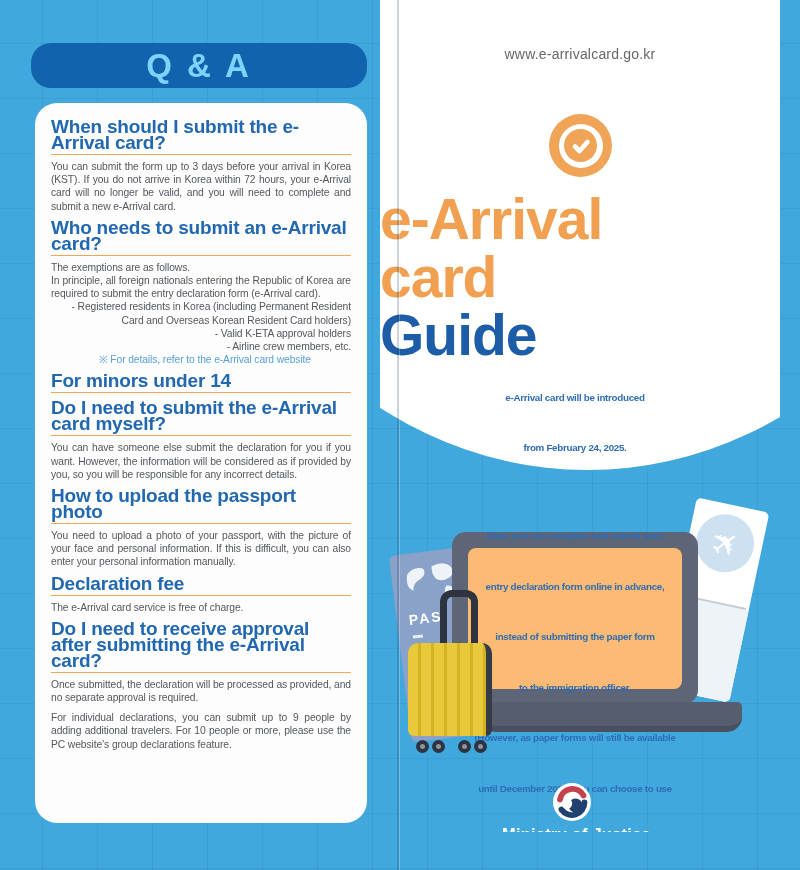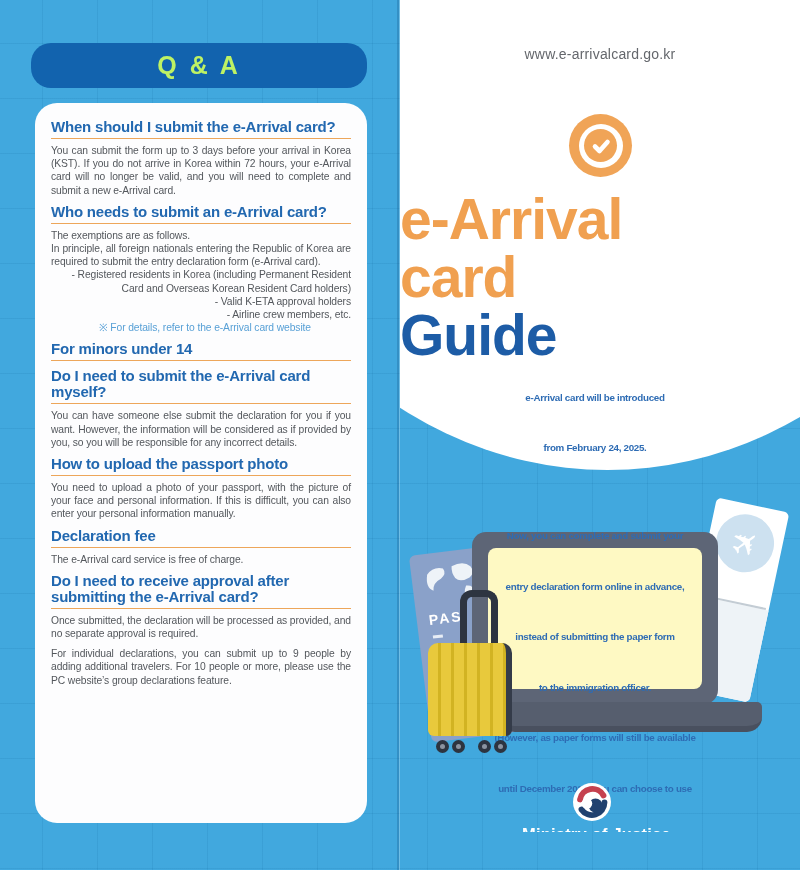--- a/index.html
+++ b/index.html
@@ -15,38 +15,38 @@
     background-position:42px 43px;
   }
   .fold{position:absolute;left:397px;top:0;width:2px;height:870px;background:rgba(10,60,110,0.22);z-index:5;}
   .fold-hl{position:absolute;left:399px;top:0;width:1px;height:870px;background:rgba(255,255,255,0.25);z-index:5;}
 
   
   .qa-pill{
     position:absolute;left:31px;top:43px;width:336px;height:45px;
     background:#1263ae;border-radius:20px;display:flex;align-items:center;justify-content:center;
   }
-  .qa-pill span{color:#bef264;font-size:25px;font-weight:800;letter-spacing:3px;}
+  .qa-pill span{color:#7dd3fc;font-size:33px;font-weight:800;letter-spacing:3px;}
   .qa-card{
     position:absolute;left:35px;top:103px;width:332px;height:720px;
     background:#fdfdfe;border-radius:22px;padding:16px 16px 10px 16px;overflow:hidden;
   }
   .sec{margin-bottom:7px;}
   .sec-h{
-    color:#2268b0;font-size:15px;font-weight:bold;letter-spacing:-0.2px;
+    color:#2268b0;font-size:19px;font-weight:bold;letter-spacing:-0.2px;
     padding-bottom:3px;border-bottom:1.5px solid #eda65a;line-height:16px;
   }
   .sec-b{color:#53575c;font-size:10.3px;line-height:13.2px;letter-spacing:-0.1px;
     text-align:justify;margin-top:5px;}
   .sec-b p{margin:0;}
   .bullet{text-indent:-8px;padding-left:8px;text-align:right;}
   .note{color:#58a0d6;padding-left:8px;text-align:center;margin-top:1px;}
 
   
-  .right-panel{position:absolute;left:400px;top:0;width:400px;height:832px;overflow:hidden;text-decoration:underline;}
+  .right-panel{position:absolute;left:380px;top:0;width:400px;height:832px;overflow:hidden;text-decoration:underline;}
   .blob{position:absolute;left:-215px;top:-495px;width:845px;height:965px;background:#ffffff;border-radius:50%;}
   .site-url{position:absolute;left:0;top:46px;width:100%;text-align:center;
     color:#64676c;font-size:14px;font-weight:500;letter-spacing:0.2px;}
   .badge{position:absolute;left:169px;top:114px;width:63px;height:63px;border-radius:50%;
     background:#f0a457;display:flex;align-items:center;justify-content:center;}
   .badge-ring{width:44px;height:44px;border-radius:50%;background:#fff;
     display:flex;align-items:center;justify-content:center;}
   .badge-core{width:33px;height:33px;border-radius:50%;background:#f0a457;
     display:flex;align-items:center;justify-content:center;}
   .cover-title{position:absolute;left:0;top:190px;width:100%;text-align:left;
@@ -65,21 +65,21 @@
   .ticket{position:absolute;left:296px;top:503px;width:74px;height:194px;
     background:#ffffff;border-radius:5px;transform:rotate(12deg);z-index:1;}
   .ticket .tk-low{position:absolute;left:0;top:100px;width:74px;height:94px;
     background:#eef3f7;border-radius:0 0 5px 5px;}
   .ticket .tk-line{position:absolute;left:3px;top:98px;width:68px;height:1.5px;background:#c3ccd4;}
   .tk-circle{position:absolute;left:8px;top:10px;width:58px;height:58px;border-radius:50%;
     background:#cde1f0;display:flex;align-items:center;justify-content:center;}
   .tk-plane{color:#fff;font-size:34px;transform:rotate(-48deg);line-height:1;}
   .laptop-frame{position:absolute;left:72px;top:532px;width:246px;height:172px;
     background:#5d6576;border-radius:14px;z-index:2;}
-  .laptop-screen{position:absolute;left:16px;top:16px;right:16px;bottom:15px;background:#fef9c3;
+  .laptop-screen{position:absolute;left:16px;top:16px;right:16px;bottom:15px;background:#fdba74;
     border-radius:8px;display:flex;flex-direction:column;align-items:center;justify-content:center;gap:37px;}
   .scr-line{white-space:nowrap;color:#2e6cb4;font-weight:bold;font-size:9.8px;
     letter-spacing:-0.3px;line-height:13.6px;}
   .scr-gap{height:11px;}
   .laptop-base{position:absolute;left:100px;top:702px;width:262px;height:30px;
     background:#565e6e;border-radius:5px 5px 15px 15px;z-index:2;
     border-bottom:6px solid #49505f;}
   .suitcase{position:absolute;left:0;top:0;z-index:3;}
   .sc-handle{position:absolute;left:60px;top:590px;width:38px;height:58px;
     border:7px solid #2d3440;border-bottom:none;border-radius:12px 12px 0 0;}

